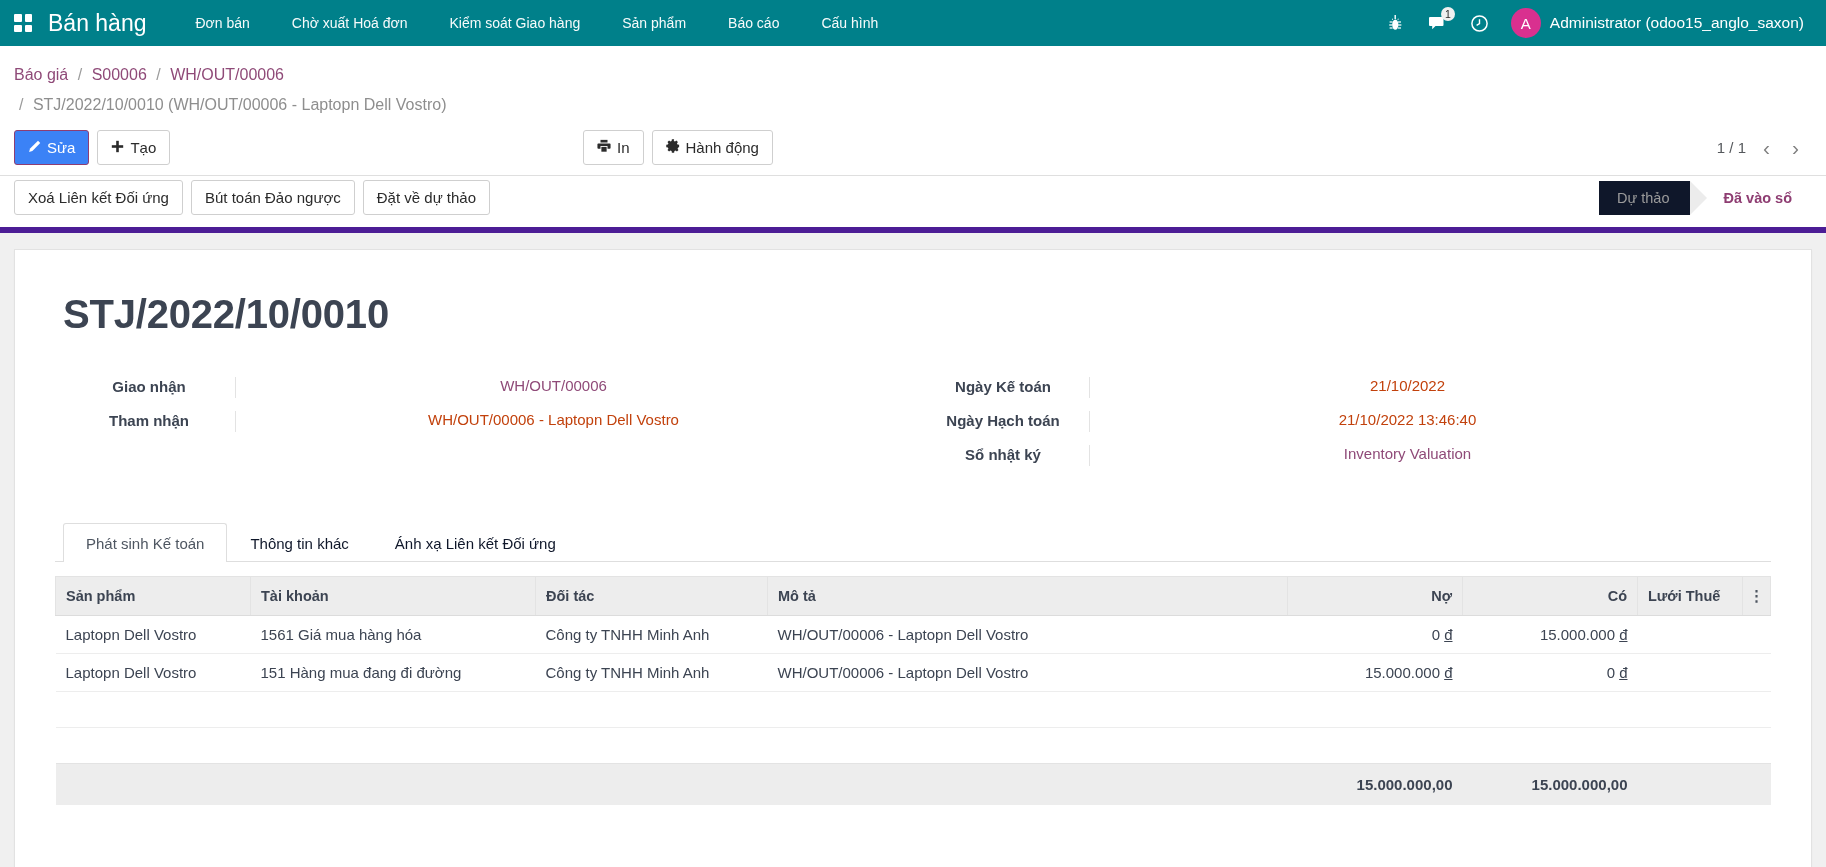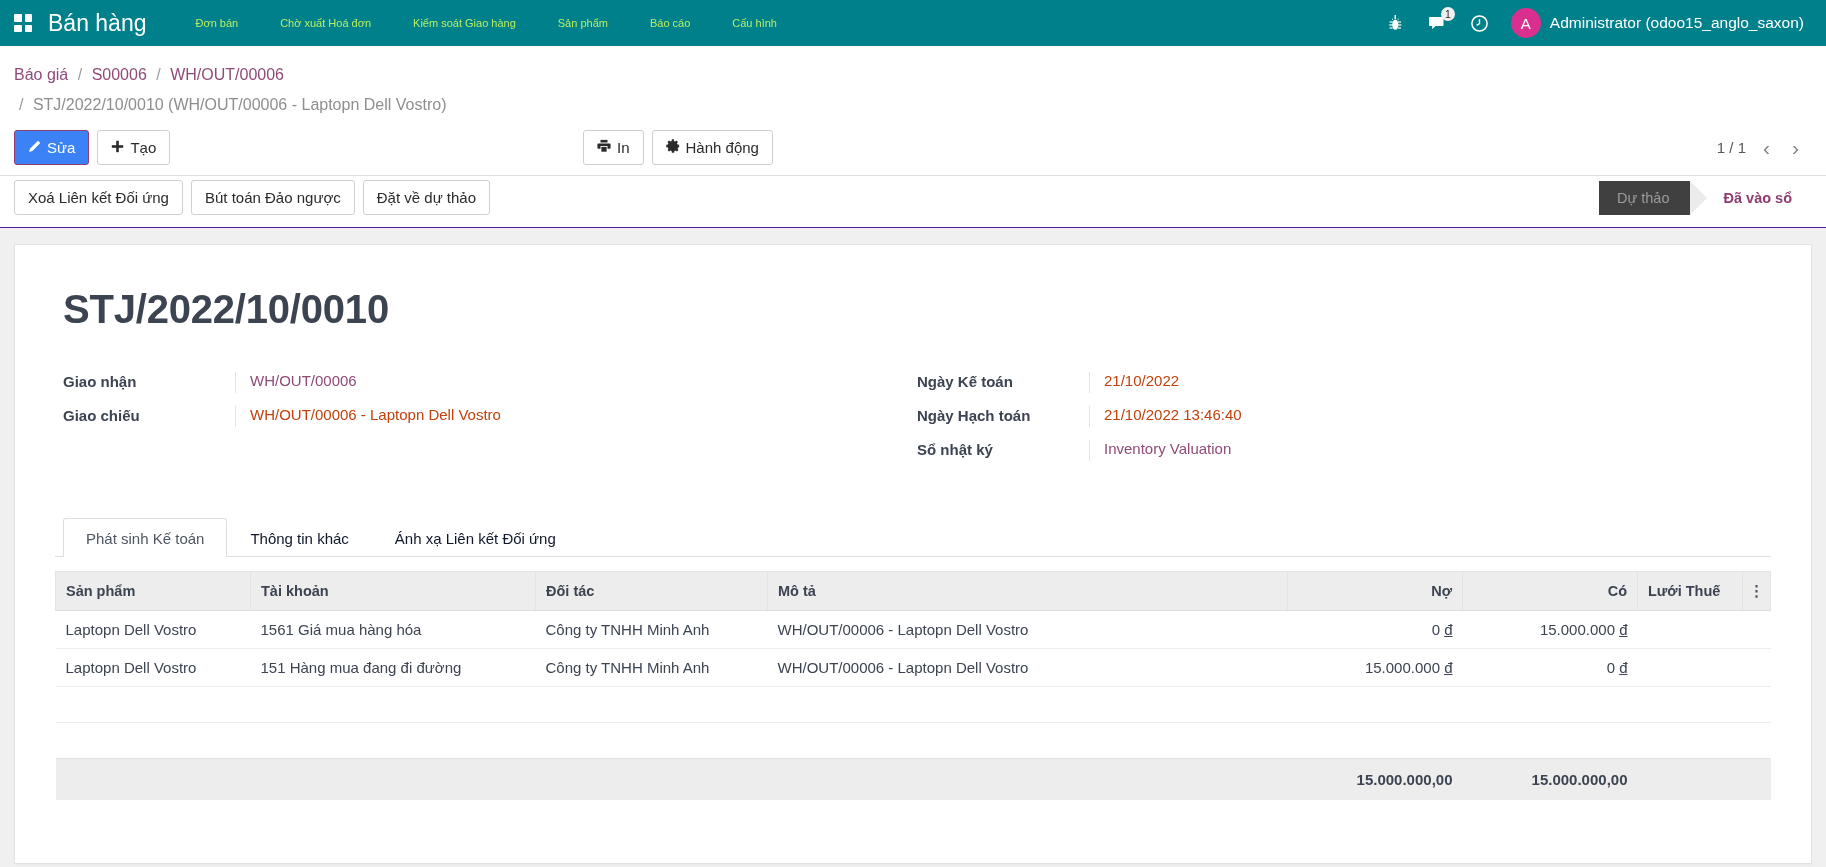--- a/index.html
+++ b/index.html
@@ -36,25 +36,25 @@
   .brand {
     font-size: 23px;
     font-weight: 400;
     margin-left: 12px;
     margin-right: 28px;
     white-space: nowrap;
     cursor: pointer;
   }
   .nav-menu { display: flex; align-items: center; gap: 0px; }
   .nav-menu .nav-item {
-    font-size: 11px;
+    font-size: 14px;
     padding: 6px 21px;
     white-space: nowrap;
     cursor: pointer;
-    color: #bef264;
+    color: #ffffff;
     opacity: 0.97;
   }
   .nav-right {
     margin-left: auto;
     display: flex;
     align-items: center;
     gap: 0px;
   }
   .nav-icon {
     position: relative;
@@ -160,21 +160,21 @@
     cursor: pointer; padding: 0 5px;
     line-height: 18px; user-select: none;
   }
 
   
   .status-row {
     display: flex;
     align-items: center;
     padding: 4px 0 12px 14px;
     background: #ffffff;
-    border-bottom: 1px solid #4c1d95;
+    border-bottom: 6px solid #4c1d95;
     position: relative;
   }
   .statusbar {
     margin-left: auto;
     display: flex;
     align-items: stretch;
     height: 34px;
     padding-right: 14px;
   }
   .st-item {
@@ -182,21 +182,21 @@
     display: flex;
     align-items: center;
     font-size: 14.5px;
     padding: 0 20px 0 22px;
     color: #9b9b9b;
     background: transparent;
     white-space: nowrap;
     cursor: pointer;
   }
   .st-item.prev {
-    background: #404040;
+    background: #0f172a;
     color: #9b9b9b;
     padding-left: 18px;
   }
   .st-item.prev:after {
     content: "";
     position: absolute;
     right: -17px; top: 0;
     width: 0; height: 0;
     border-top: 17px solid transparent;
     border-bottom: 17px solid transparent;
@@ -228,21 +228,21 @@
   .doc-title {
     font-size: 40px;
     font-weight: bold;
     color: #3c4452;
     margin: 14px 0 40px 8px;
     letter-spacing: -0.2px;
   }
 
   
   .field-groups { display: flex; margin-left: 8px; }
-  .fgroup { width: 50%; padding-right: 60px; }
+  .fgroup { width: 50%; padding-right: 60px; text-align: center; }
   .fgroup.right { padding-left: 0px; }
   .frow { display: flex; align-items: flex-start; margin-bottom: 13px; }
   .flabel {
     width: 172px;
     flex: 0 0 172px;
     font-size: 15px;
     font-weight: bold;
     color: #3c4452;
     padding-top: 1px;
     white-space: nowrap;
@@ -461,21 +461,21 @@
 
     <div class="doc-title">STJ/2022/10/0010</div>
 
     <div class="field-groups">
       <div class="fgroup">
         <div class="frow">
           <div class="flabel">Giao nhận</div>
           <div class="fval link">WH/OUT/00006</div>
         </div>
         <div class="frow">
-          <div class="flabel">Giao chiếu</div>
+          <div class="flabel">Tham nhận</div>
           <div class="fval">WH/OUT/00006 - Laptopn Dell Vostro</div>
         </div>
       </div>
       <div class="fgroup right">
         <div class="frow">
           <div class="flabel">Ngày Kế toán</div>
           <div class="fval">21/10/2022</div>
         </div>
         <div class="frow">
           <div class="flabel">Ngày Hạch toán</div>

